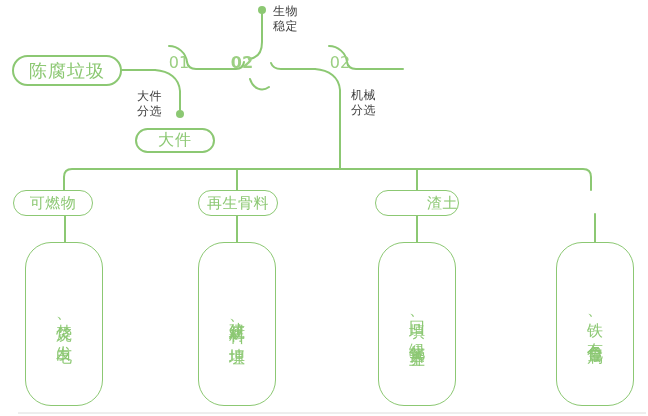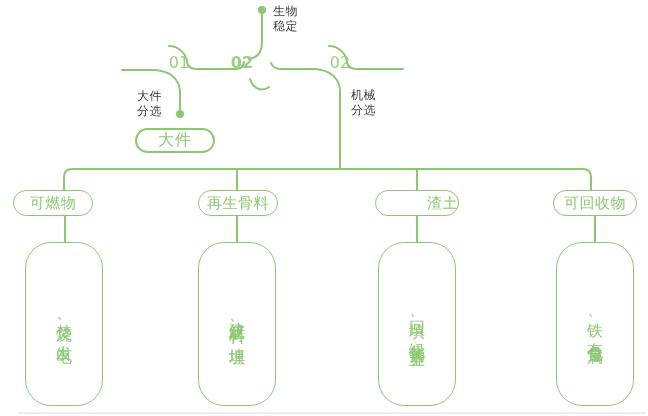--- a/index.html
+++ b/index.html
@@ -70,20 +70,23 @@
       <path d="M65,216 V242"></path>
       <path d="M237,216 V242"></path>
       <path d="M417,216 V242"></path>
       <path d="M595,214 V242"></path>
     </g>
     <circle cx="262" cy="10" r="4" fill="#8cc873"></circle>
     <circle cx="180" cy="114" r="4" fill="#8cc873"></circle>
     <path d="M18,413 H646" stroke="#dcdcdc" stroke-width="1"></path>
   </svg>
 
+  <div class="pill src">
+    <span>陈腐垃圾</span>
+  </div>
 
   <div class="stepnum n01">01</div>
   <div class="stepnum n02">02</div>
   <div class="stepnum n03">02</div>
 
   <div class="dlabel lbl-bulk">大件
 分选</div>
   <div class="dlabel lbl-bio">生物
 稳定</div>
   <div class="dlabel lbl-mech">机械
@@ -95,23 +98,20 @@
 
   <div class="pill cat cat1">
     <span>可燃物</span>
   </div>
   <div class="pill cat cat2">
     <span>再生骨料</span>
   </div>
   <div class="pill cat cat3">
     <span>渣土</span>
   </div>
-  <div class="pill cat cat4">
-    <span>可回收物</span>
-  </div>
 
   <div class="obox ob1">
     <span class="vtext">焚烧、发电</span>
   </div>
   <div class="obox ob2">
     <span class="vtext">建筑材料、填埋</span>
   </div>
   <div class="obox ob3">
     <span class="vtext">回填、绿化营养土</span>
   </div>

